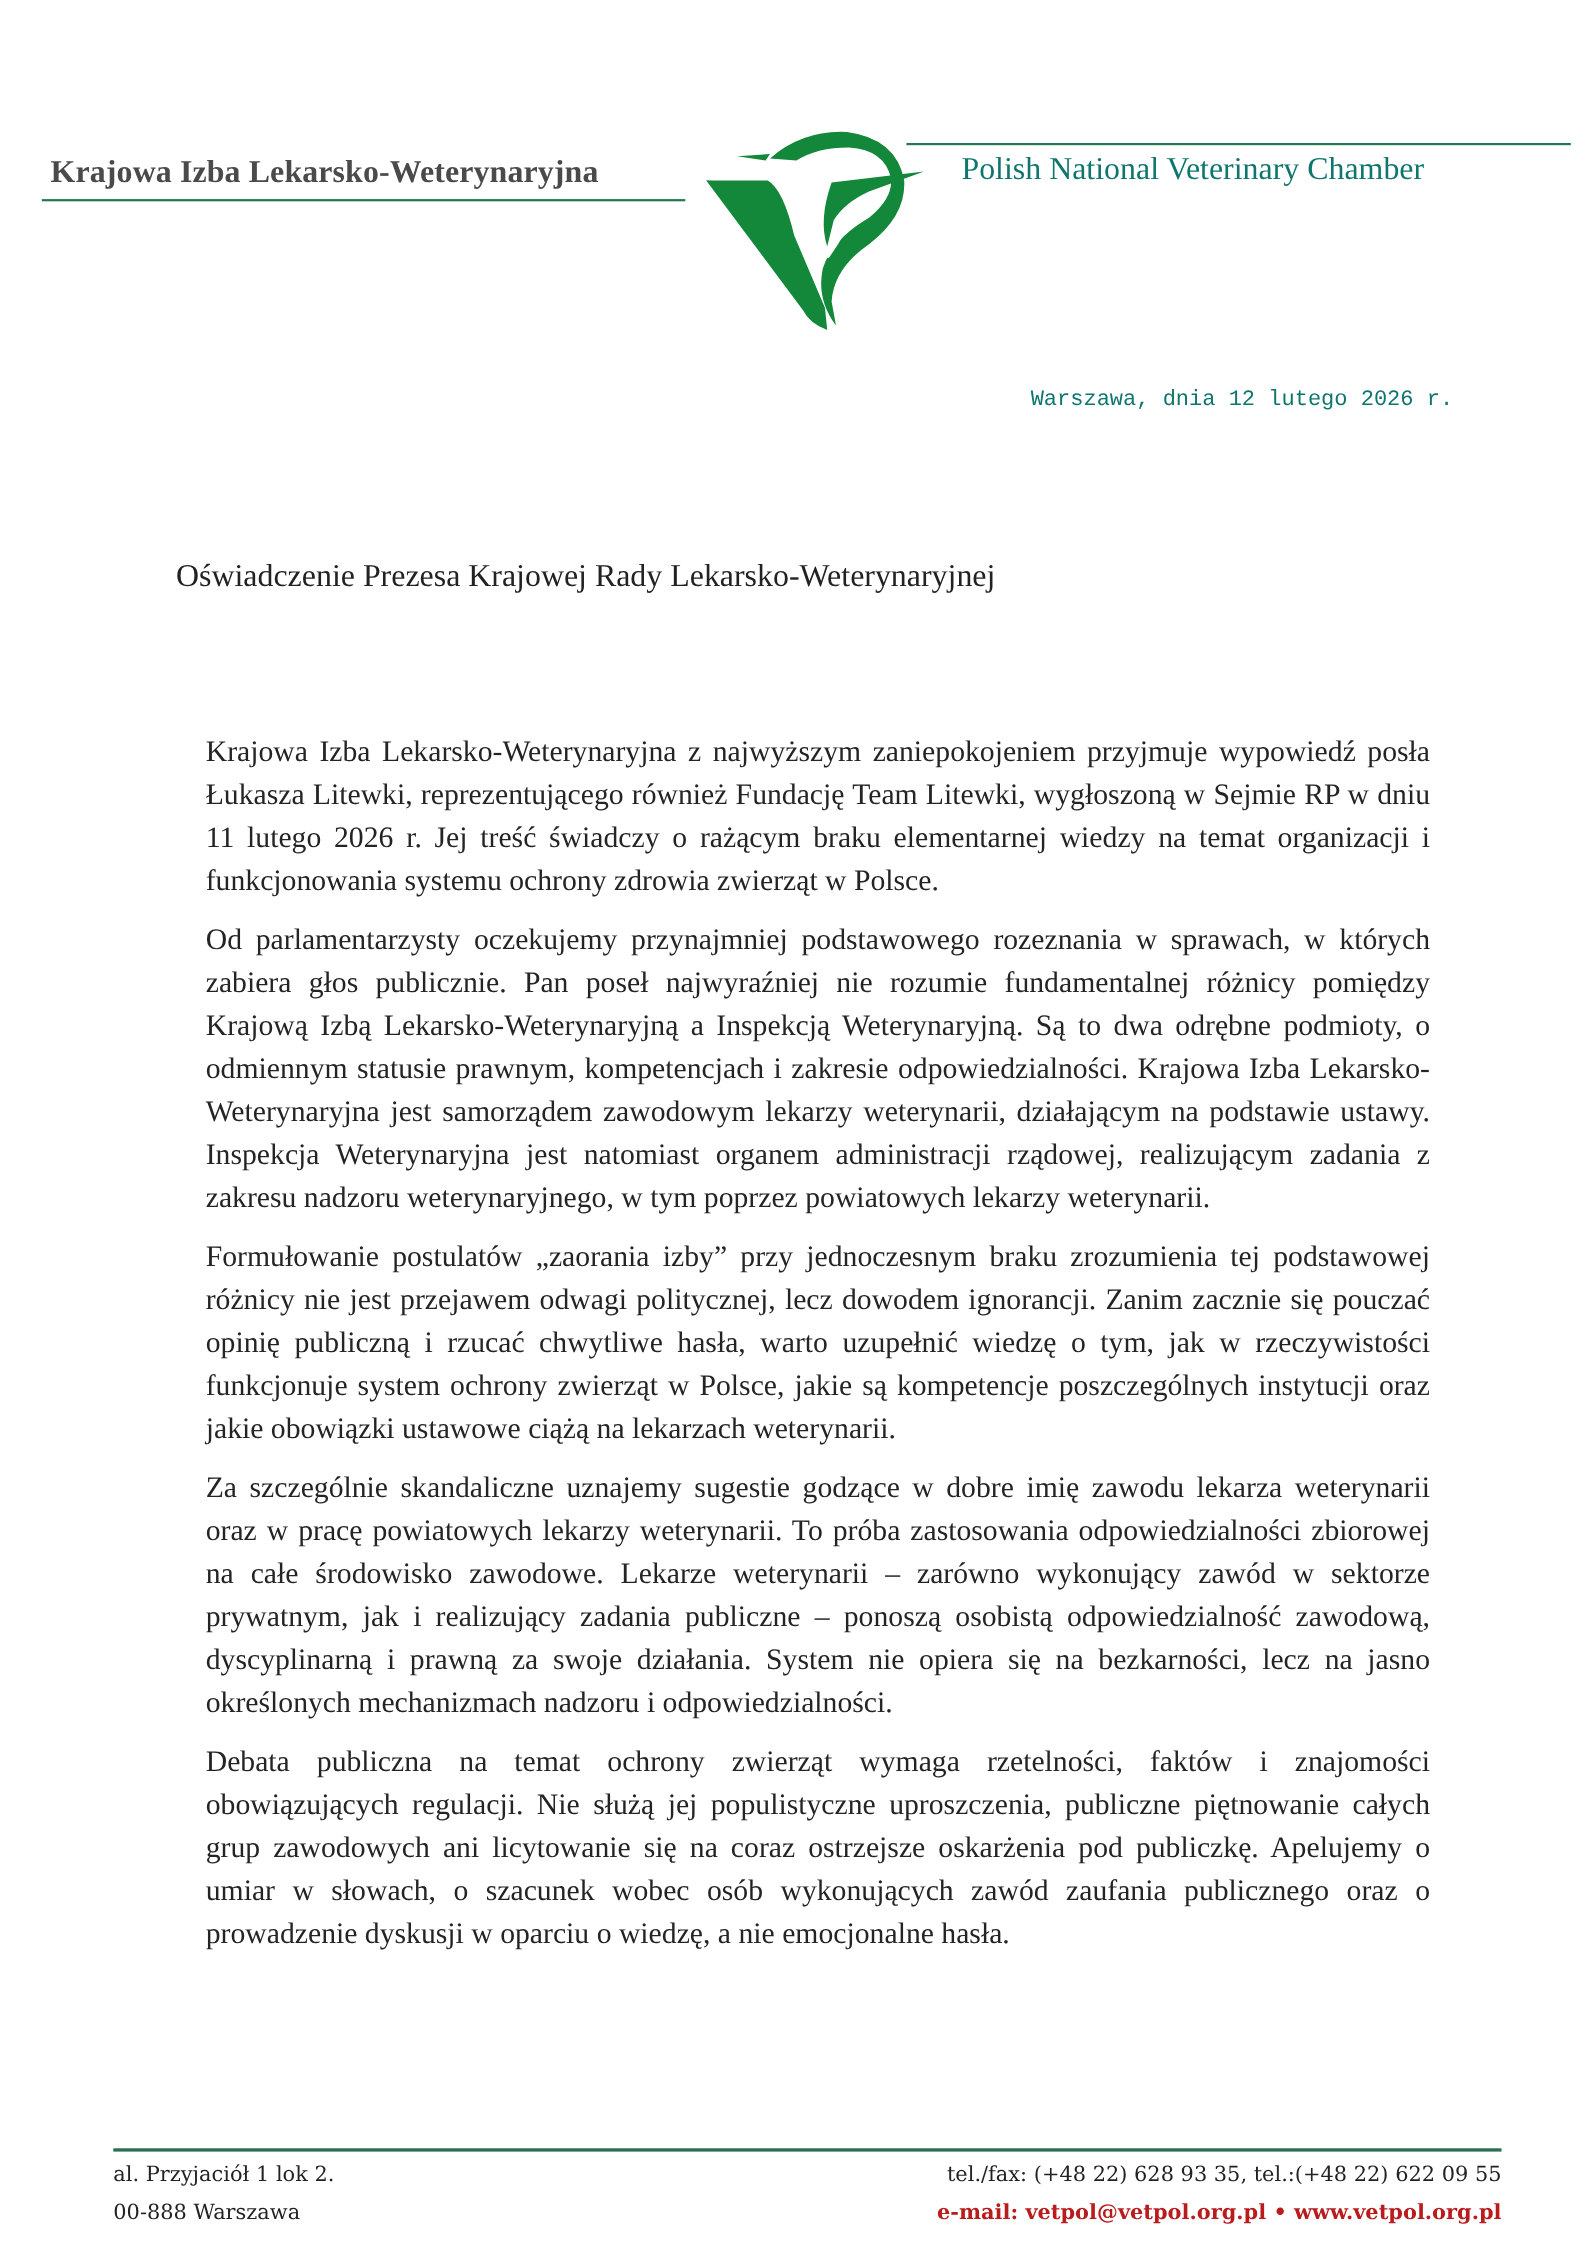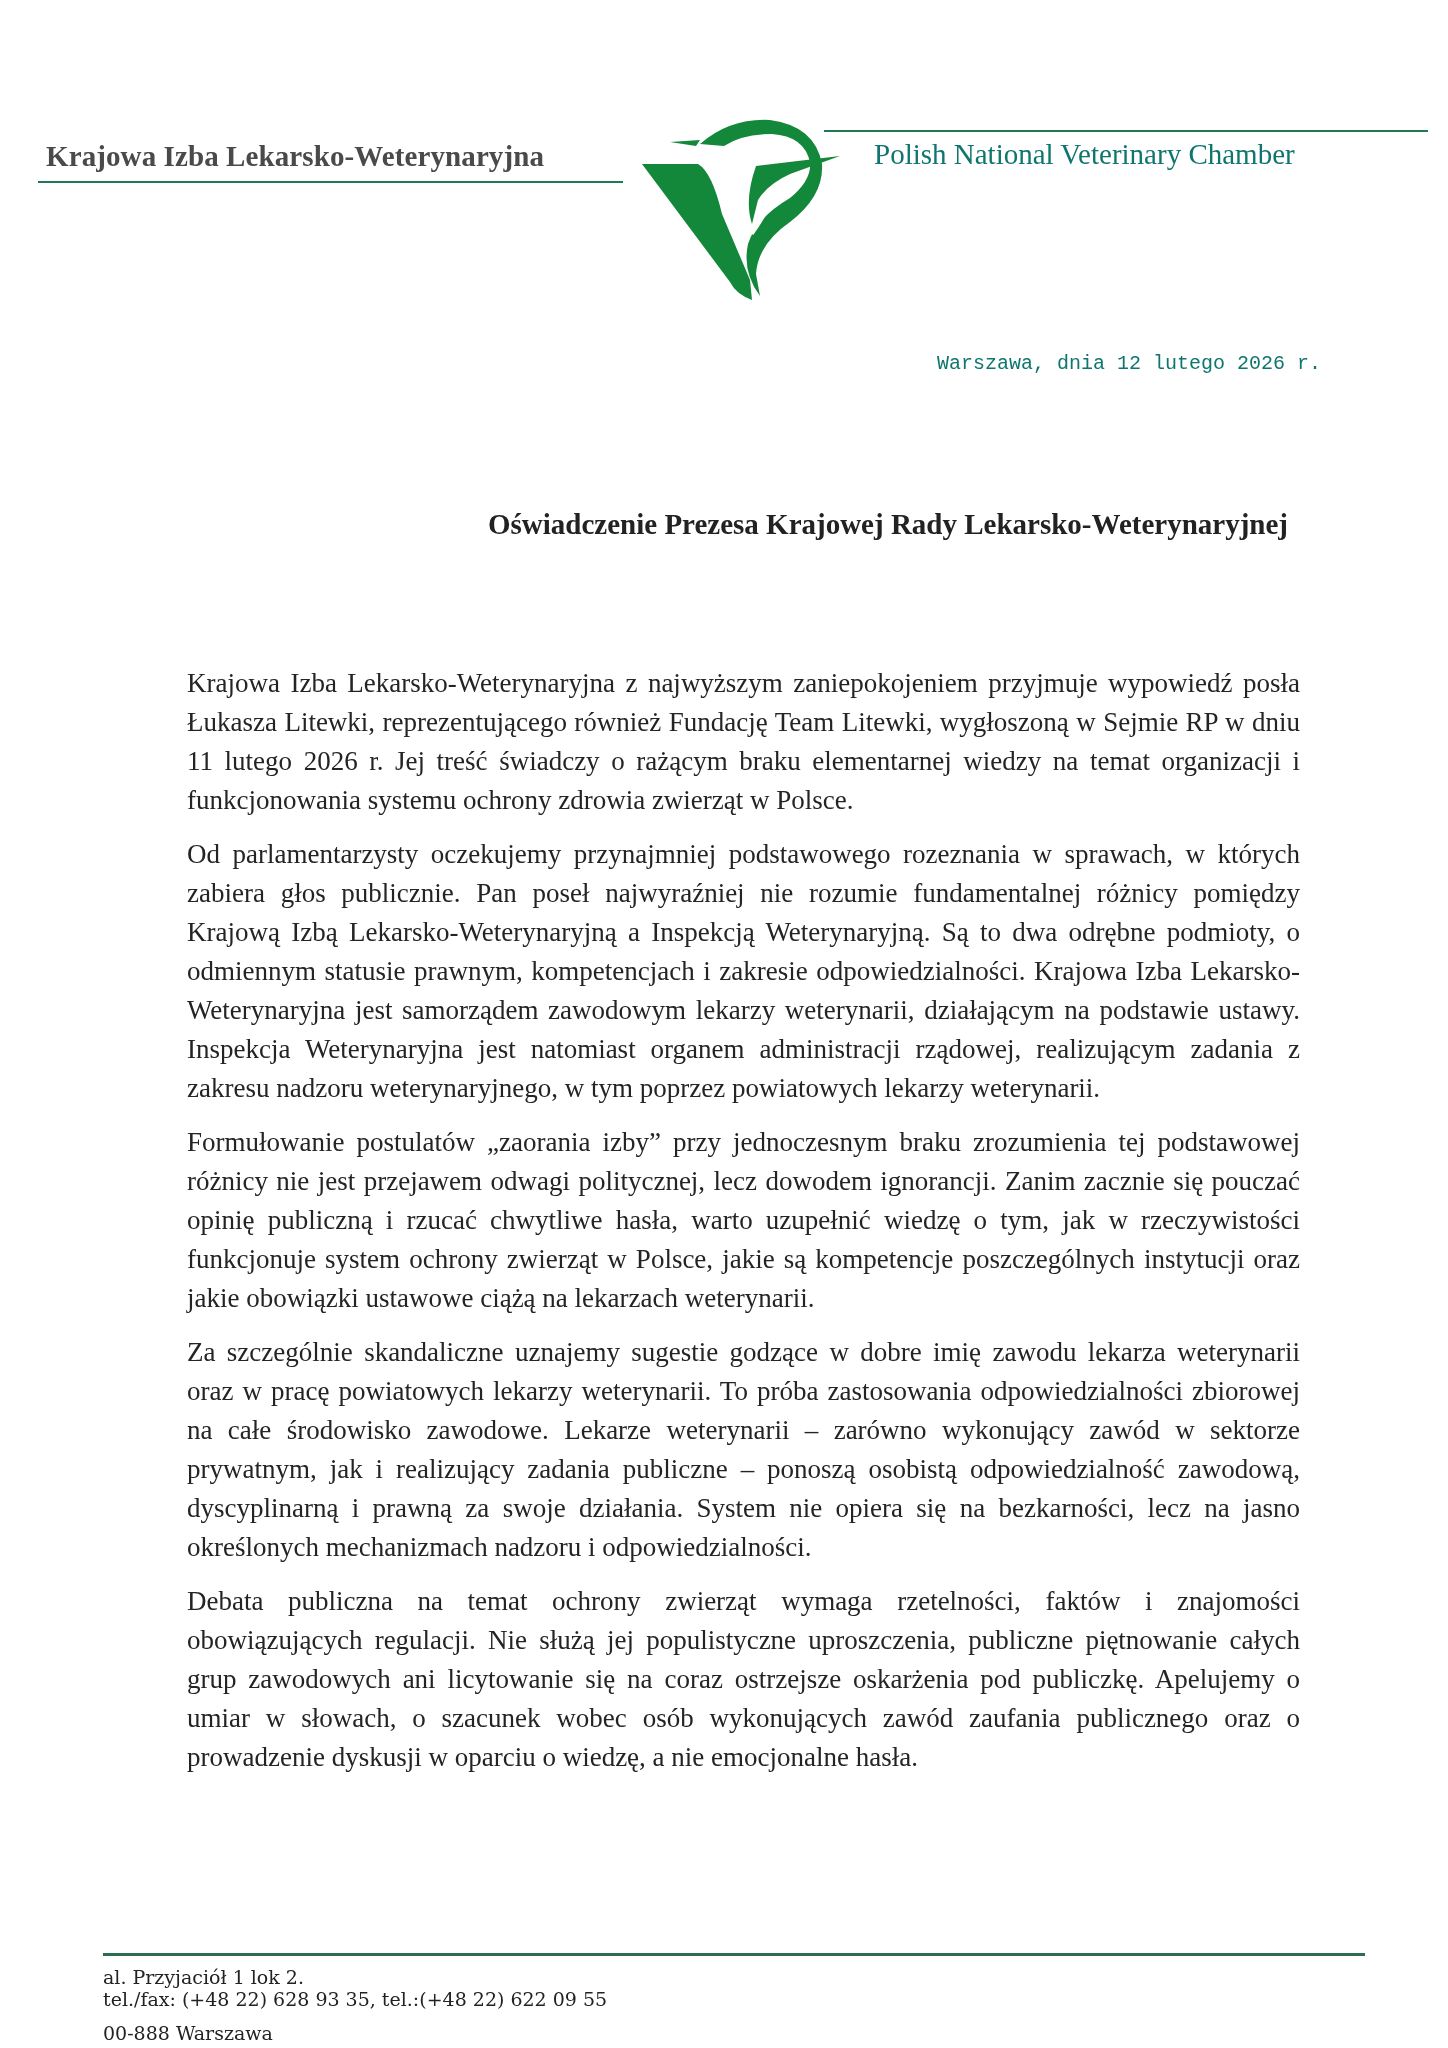--- a/index.html
+++ b/index.html
@@ -11,30 +11,30 @@
   .hdr-left .rule { height: 2px; background: #1f7a52; margin-top: 8px; }
 
   .hdr-right { position: absolute; left: 824px; top: 130px; width: 604px; }
   .hdr-right .rule { height: 2px; background: #1f7a52; }
   .hdr-right .name { font-size: 29px; color: #0f766e; margin-top: 6px; padding-left: 50px; }
 
   .logo { position: absolute; left: 640px; top: 104px; width: 220px; height: 200px; }
 
   .date { position: absolute; right: 127px; top: 352px; font-size: 20px; color: #0f766e; font-family: Liberation Mono, monospace; }
 
-  .title { position: absolute; left: 160px; width: 1128px; top: 505px; text-align: right;
-           font-weight: bold; font-size: 29px; line-height: 38px; color: #222; }
+  .title { position: absolute; left: 160px; width: 1128px; top: 505px; text-align: left;
+           font-weight: normal; font-size: 29px; line-height: 38px; color: #222; }
 
   .body { position: absolute; left: 173px; top: 664px; width: 1127px; }
   .body p { margin: 0 0 15px 14px; font-size: 27px; line-height: 39px; text-align: justify; color: #242424; }
 
   .ftr { position: absolute; left: 103px; top: 1953px; width: 1262px; }
   .ftr .rule { height: 3px; background: #2a6e50; }
   .ftr .row { display: flex; justify-content: space-between;
-              font-family: "DejaVu Serif", serif; font-size: 19px; flex-direction: column; }
+              font-family: "DejaVu Serif", serif; font-size: 19px; }
   .ftr .row1 { margin-top: 10px; color: #222; }
   .ftr .row2 { margin-top: 12px; color: #222; }
   .ftr .green { color: #b91c1c; font-weight: bold; }
   .ftr .right { text-align: left; }
 </style>
 </head>
 <body>
 
 <div class="hdr-left">
   <div class="name">Krajowa Izba Lekarsko-Weterynaryjna</div>

